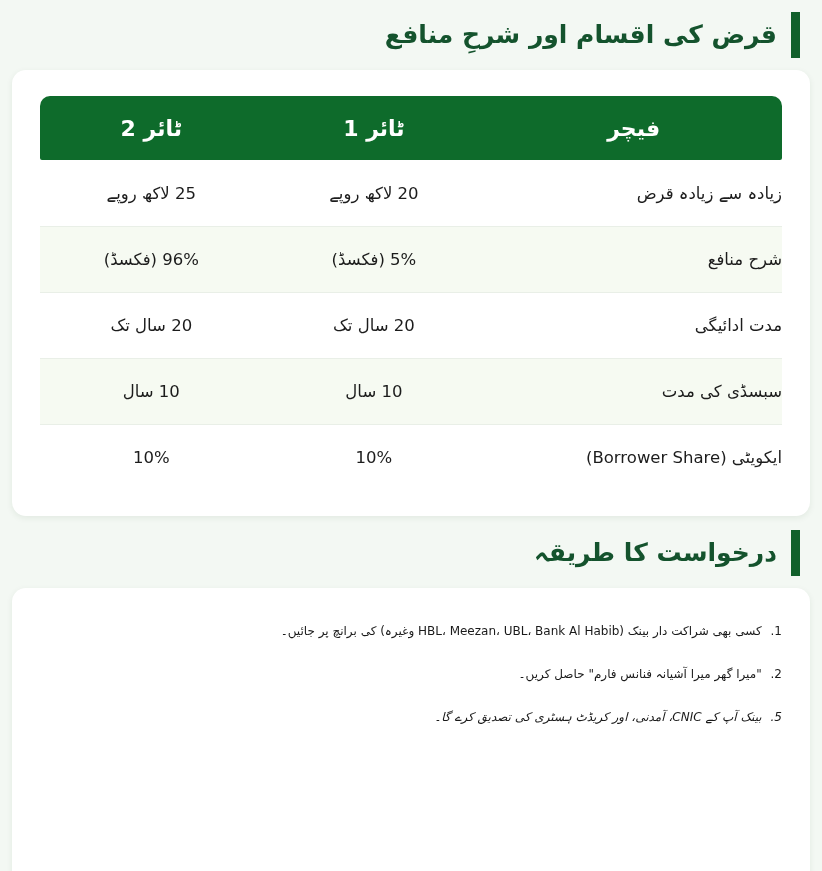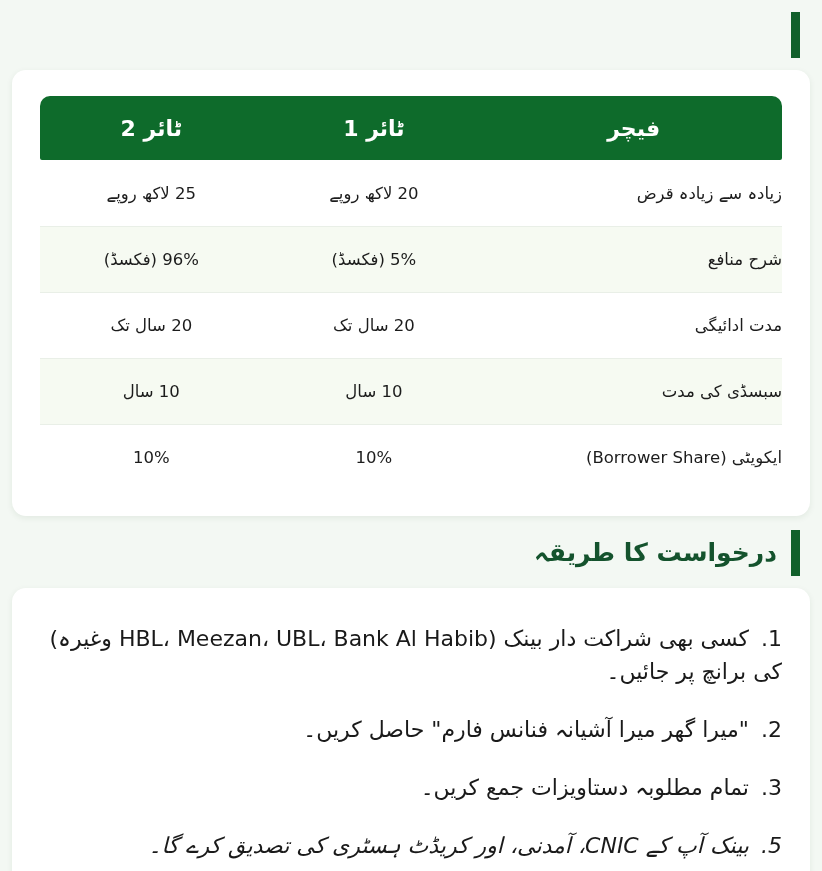--- a/index.html
+++ b/index.html
@@ -74,36 +74,37 @@
   td.val     { text-align: center; }
   tr.alt td  { background: #f6faf2; }
 
   
   .steps-card {
     padding: 34px 28px 120px 28px;
     min-height: 320px;
   }
   .step {
     direction: rtl;
-    font-size: 22px;
+    font-size: 12px;
     color: #1a1a1a;
     line-height: 1.5;
     margin-bottom: 25px;
   }
   .step:last-child { margin-bottom: 0; font-style: italic; }
   .step-num { display: inline; margin-left: 5px; }
   .step-text { display: inline; }
 </style>
 </head>
 <body>
 
 <div class="page">
 
   <div class="section-heading">
     <span class="accent-bar"></span>
+    <h2 class="section-title">قرض کی اقسام اور شرحِ منافع</h2>
   </div>
 
   <div class="card table-card">
     <table class="tiers">
       <thead>
         <tr>
           <th class="feature-col">فیچر</th>
           <th class="tier-col">ٹائر 1</th>
           <th class="tier-col">ٹائر 2</th>
         </tr>
@@ -146,22 +147,18 @@
   <div class="card steps-card">
     <div class="step">
       <span class="step-num">1.</span>
       <span class="step-text">کسی بھی شراکت دار بینک (HBL، Meezan، UBL، Bank Al Habib وغیرہ) کی برانچ پر جائیں۔</span>
     </div>
     <div class="step">
       <span class="step-num">2.</span>
       <span class="step-text">"میرا گھر میرا آشیانہ فنانس فارم" حاصل کریں۔</span>
     </div>
     <div class="step">
-      <span class="step-num">3.</span>
-      <span class="step-text">تمام مطلوبہ دستاویزات جمع کریں۔</span>
-    </div>
-    <div class="step">
       <span class="step-num">5.</span>
       <span class="step-text">بینک آپ کے CNIC، آمدنی، اور کریڈٹ ہسٹری کی تصدیق کرے گا۔</span>
     </div>
   </div>
 
 </div>
 
 </body></html>

